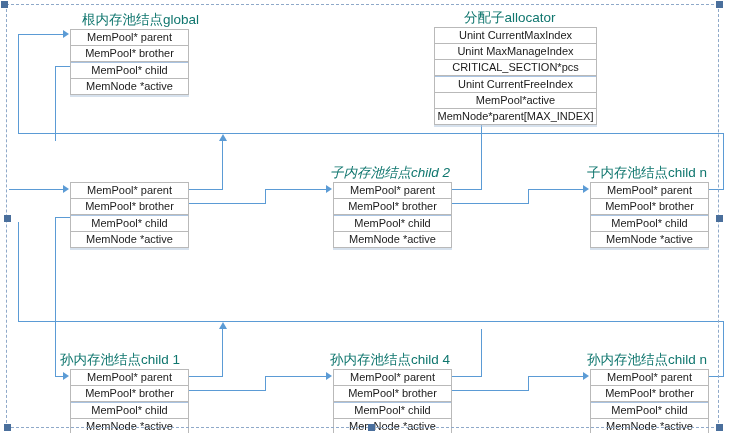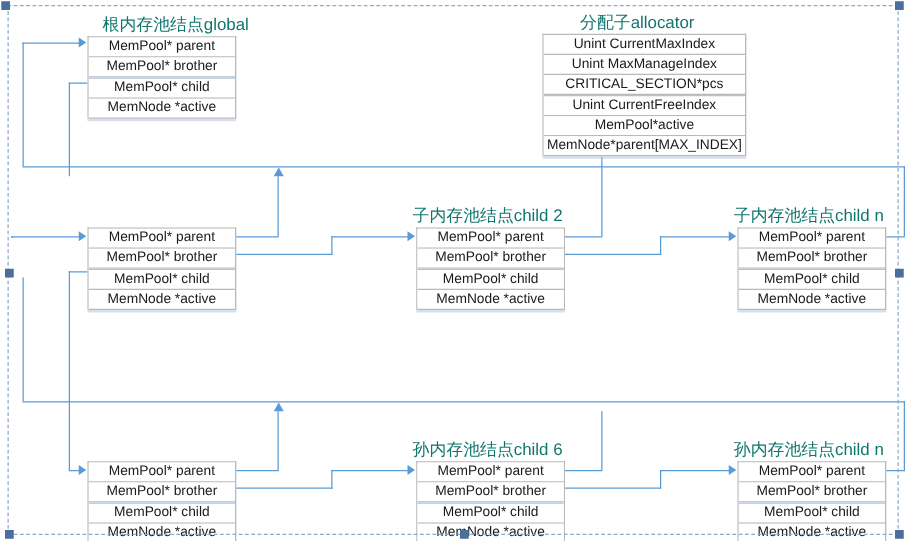--- a/index.html
+++ b/index.html
@@ -169,50 +169,51 @@
   <div class="node" style="left:70px;top:182px;">
     <div class="box w118" style="width:117px;">
       <div class="row">MemPool* parent</div>
       <div class="row">MemPool* brother</div>
       <div class="row tint">MemPool* child</div>
       <div class="row">MemNode *active</div>
     </div>
   </div>
 
   <div class="node" style="left:333px;top:182px;">
-    <div class="node-title" style="left:-3px;">子内存池结点child 2</div>
+    <div class="node-title" style="left:-3px;font-style:italic;">子内存池结点child 2</div>
     <div class="box w118" style="width:117px;">
       <div class="row">MemPool* parent</div>
       <div class="row">MemPool* brother</div>
       <div class="row tint">MemPool* child</div>
       <div class="row">MemNode *active</div>
     </div>
   </div>
 
   <div class="node" style="left:590px;top:182px;">
     <div class="node-title" style="left:-3px;">子内存池结点child n</div>
     <div class="box w118" style="width:117px;">
       <div class="row">MemPool* parent</div>
       <div class="row">MemPool* brother</div>
       <div class="row tint">MemPool* child</div>
       <div class="row">MemNode *active</div>
     </div>
   </div>
 
   <div class="node" style="left:70px;top:369px;">
+    <div class="node-title" style="left:-10px;">孙内存池结点child 1</div>
     <div class="box w118" style="width:117px;">
       <div class="row">MemPool* parent</div>
       <div class="row">MemPool* brother</div>
       <div class="row tint">MemPool* child</div>
       <div class="row">MemNode *active</div>
     </div>
   </div>
 
   <div class="node" style="left:333px;top:369px;">
-    <div class="node-title" style="left:-3px;">孙内存池结点child 6</div>
+    <div class="node-title" style="left:-3px;">孙内存池结点child 4</div>
     <div class="box w118" style="width:117px;">
       <div class="row">MemPool* parent</div>
       <div class="row">MemPool* brother</div>
       <div class="row tint">MemPool* child</div>
       <div class="row">MemNode *active</div>
     </div>
   </div>
 
   <div class="node" style="left:590px;top:369px;">
     <div class="node-title" style="left:-3px;margin-top:36px;">孙内存池结点child n</div>

